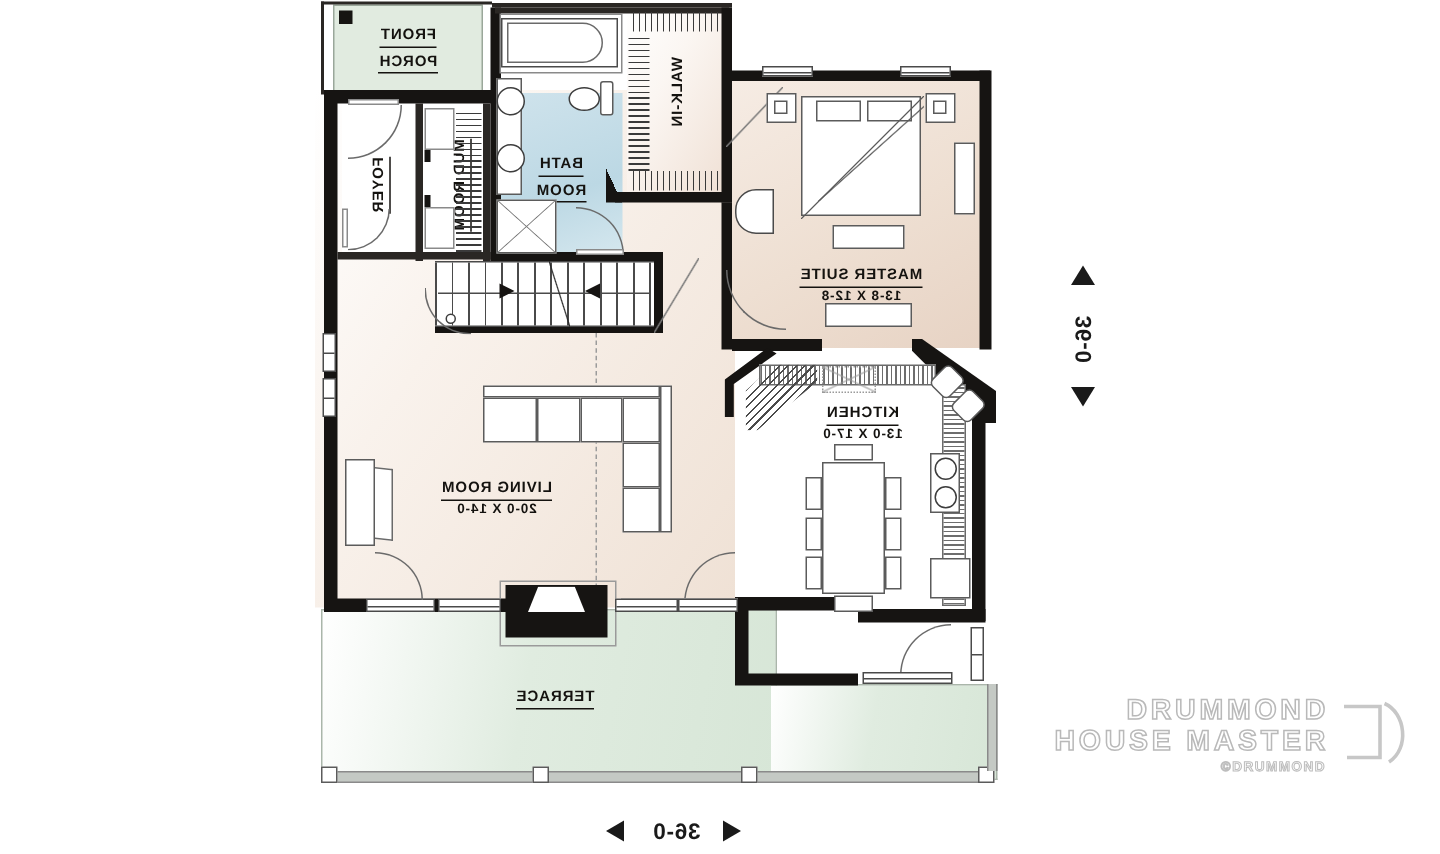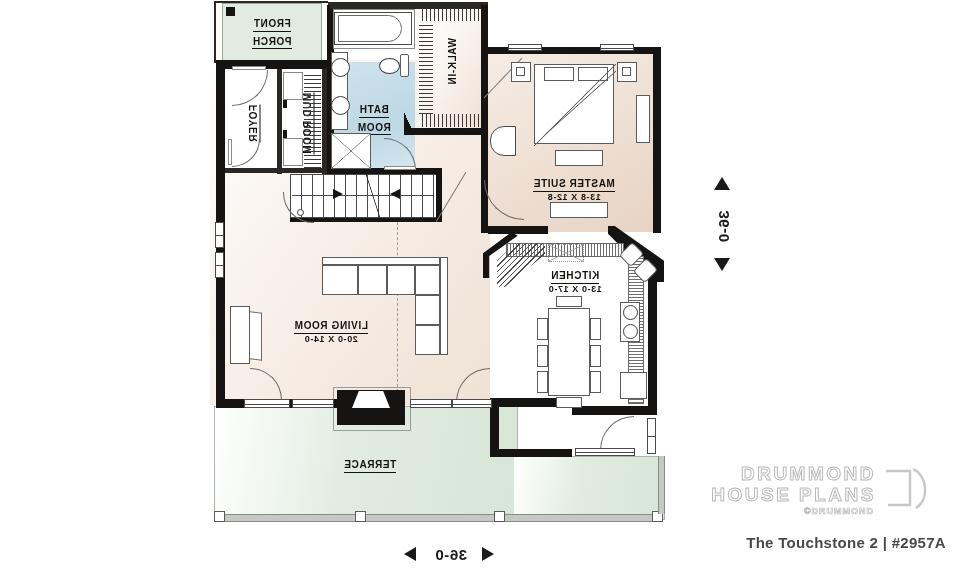--- a/index.html
+++ b/index.html
@@ -61,21 +61,21 @@
   .dimtxt{position:absolute;font-size:15px;font-weight:bold;color:#1a1a1a;
           letter-spacing:.5px;transform:scaleX(-1);}
   .dimtxt.vert{transform:rotate(-90deg) scaleX(-1);transform-origin:center center;}
   .tri{position:absolute;width:0;height:0;}
   .tri.left{border-top:7px solid transparent;border-bottom:7px solid transparent;border-right:12px solid #1a1a1a;}
   .tri.right{border-top:7px solid transparent;border-bottom:7px solid transparent;border-left:12px solid #1a1a1a;}
   .tri.up{border-left:8px solid transparent;border-right:8px solid transparent;border-bottom:13px solid #1a1a1a;}
   .tri.down{border-left:8px solid transparent;border-right:8px solid transparent;border-top:13px solid #1a1a1a;}
 
   
-  #brand{position:absolute;right:24px;bottom:46px;width:250px;height:60px;text-align:center;}
+  #brand{position:absolute;right:14px;bottom:46px;width:250px;height:60px;text-align:center;}
   #brand .b1,#brand .b2{position:absolute;right:60px;
         font-family:"Liberation Sans", sans-serif;font-weight:bold;
         color:#ffffff;-webkit-text-stroke:1px #b9b9b9;
         letter-spacing:2.5px;white-space:nowrap;}
   #brand .b1{top:0;font-size:19px;}
   #brand .b2{top:21px;font-size:19px;}
   #brand .b3{position:absolute;right:62px;top:43px;font-size:9px;font-weight:bold;
         color:#ffffff;-webkit-text-stroke:.7px #bdbdbd;letter-spacing:1px;}
   #brand .mark{position:absolute;right:2px;top:2px;width:54px;height:46px;}
   #plantitle{position:absolute;right:14px;bottom:18px;font-size:15px;color:#4a4a4a;
@@ -354,22 +354,21 @@
   <div class="tri left" style="left:404px;top:547px;"></div>
   <div class="dimtxt" style="left:424px;top:546px;width:54px;text-align:center;">36-0</div>
   <div class="tri right" style="left:482px;top:547px;"></div>
 
   <div class="tri up" style="left:714px;top:177px;"></div>
   <div class="dimtxt vert" style="left:696px;top:218px;width:54px;text-align:center;">36-0</div>
   <div class="tri down" style="left:714px;top:258px;"></div>
 
   <div id="brand">
     <div class="b1">DRUMMOND</div>
-    <div class="b2">HOUSE PLANS</div>
+    <div class="b2">HOUSE MASTER</div>
     <div class="b3">©DRUMMOND</div>
     <svg class="mark" viewBox="0 0 54 46">
       <path d="M6 6 L30 6 L30 40 L8 40" fill="none" stroke="#c7c7c7" stroke-width="2.4"></path>
       <path d="M33 4 C47 10, 50 34, 36 43" fill="none" stroke="#c7c7c7" stroke-width="2.4"></path>
     </svg>
   </div>
-  <div id="plantitle">The Touchstone 2 | #2957A</div>
 
 </div>
 
 </body></html>

